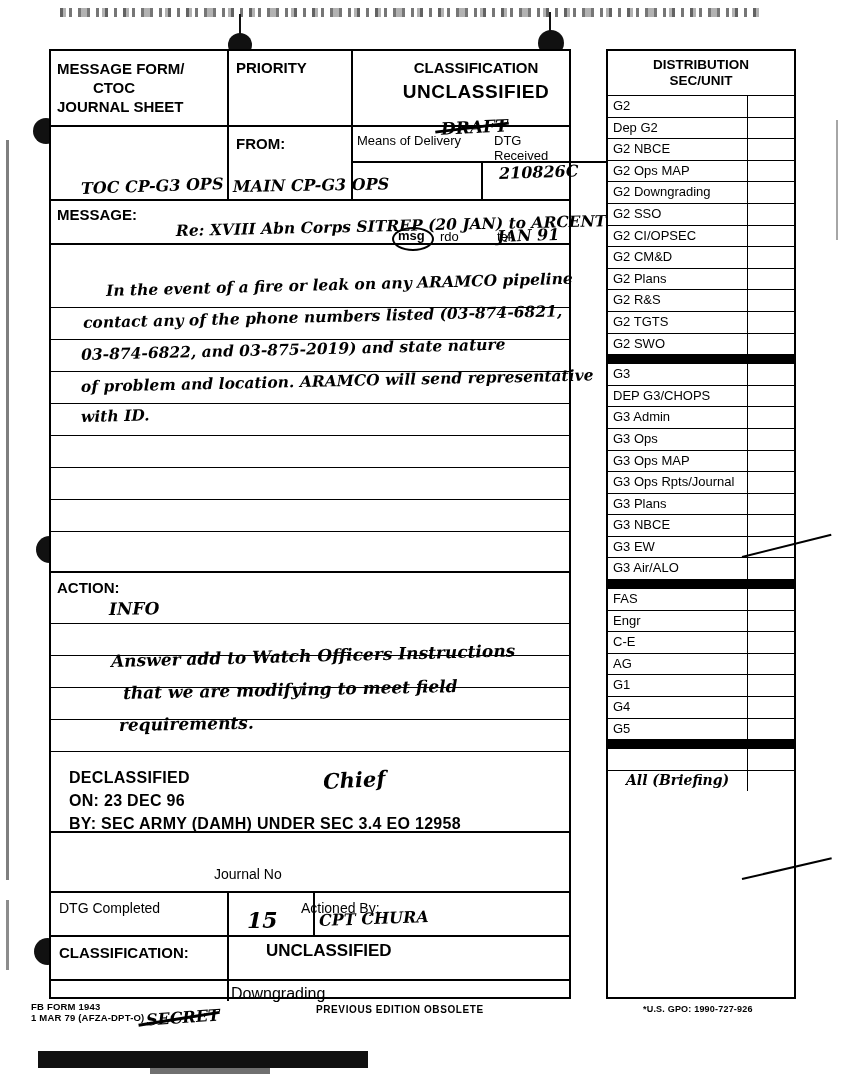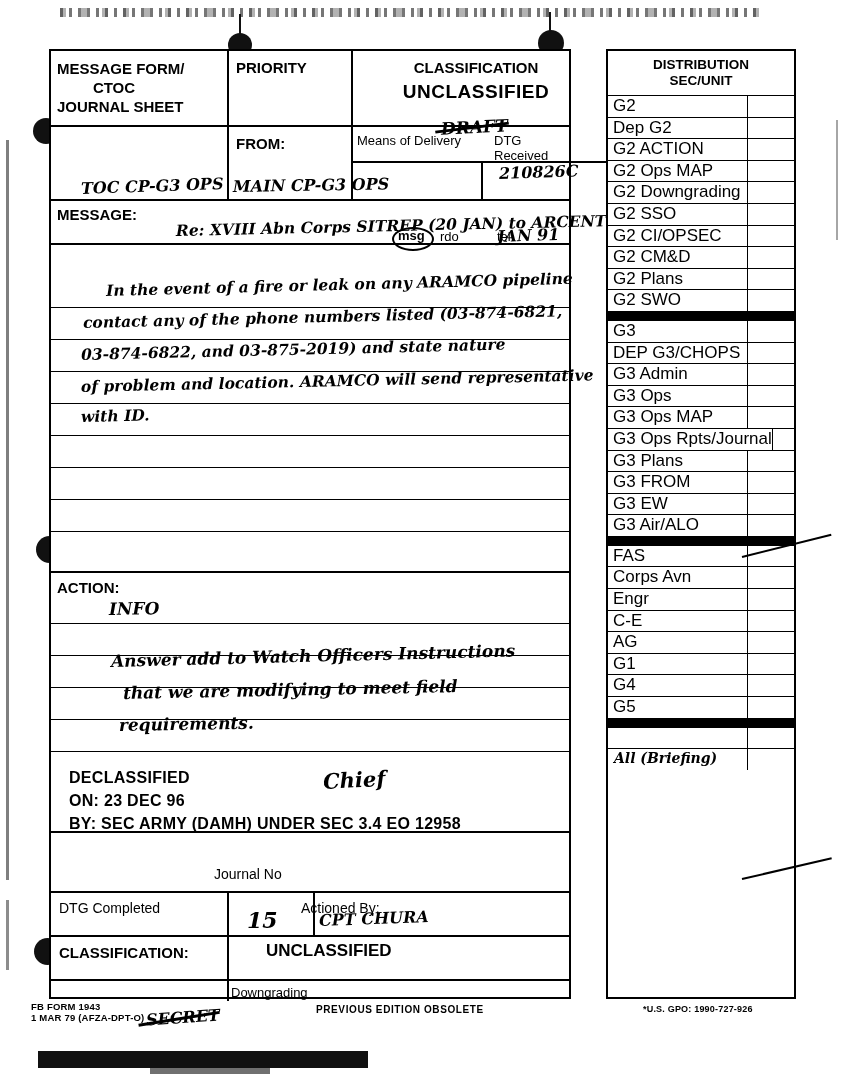--- a/index.html
+++ b/index.html
@@ -81,21 +81,21 @@
 
   
   .declass{position:absolute;left:18px;top:715px;font-size:16px;font-weight:bold;line-height:23px;letter-spacing:.3px;}
 
   
   #dtgc-lbl{left:8px;top:849px;font-size:14px;}
   #jn-lbl{left:163px;top:815px;font-size:14px;}
   #ab-lbl{left:250px;top:849px;font-size:14px;}
   #class-lbl{left:8px;top:893px;font-size:15px;font-weight:bold;}
   #unclass-bot{left:215px;top:890px;font-size:17px;font-weight:bold;}
-  #down-lbl{left:180px;top:934px;font-size:13px;}
+  #down-lbl{left:180px;top:934px;font-size:16px;}
 
   
   .hw{
     font-family:"DejaVu Serif", serif;
     font-style:italic;
     font-weight:bold;
     color:#000;
     position:absolute;
     white-space:nowrap;
     transform-origin:left center;
@@ -134,28 +134,28 @@
     position:absolute;left:0;top:0;width:100%;height:44px;
     display:flex;flex-direction:column;align-items:center;justify-content:center;
     font-size:13.5px;font-weight:bold;line-height:16px;
   }
   .dist-rows{position:absolute;left:0;top:44px;width:100%;}
   .drow{
     position:relative;height:21.6px;border-top:1.6px solid #000;
     display:flex;box-sizing:border-box;
   }
   .drow .name{
-    flex:0 0 140px;padding-left:5px;font-size:17px;line-height:20px;
+    flex:0 0 140px;padding-left:5px;font-size:13px;line-height:20px;
     border-right:1.6px solid #000;box-sizing:border-box;white-space:nowrap;
   }
   .drow .chk{flex:1;}
   .drow.thick{background:#000;height:9px;}
   .drow .hwname{
     font-family:"DejaVu Serif",serif;font-style:italic;font-weight:bold;font-size:14px;
-    line-height:19px;padding-left:6px;
+    line-height:19px;padding-left:18px;
   }
   .ptr{position:absolute;background:#000;height:2px;transform-origin:left center;}
   .ptr1{left:742px;top:556px;width:92px;transform:rotate(-14deg);}
   .ptr2{left:742px;top:878px;width:92px;transform:rotate(-13deg);}
 
   
   .footL{position:absolute;left:31px;top:1002px;font-size:9.5px;font-weight:bold;line-height:10.5px;letter-spacing:.2px;}
   .footC{position:absolute;left:316px;top:1004px;font-size:10px;font-weight:bold;letter-spacing:.6px;}
   .footR{position:absolute;left:643px;top:1004px;font-size:9px;font-weight:bold;letter-spacing:.2px;}
 </style>
@@ -284,21 +284,21 @@
     <div class="dist-rows" id="dist-rows">
         <div class="drow">
           <div class="name">G2</div>
           <div class="chk"></div>
         </div>
         <div class="drow">
           <div class="name">Dep  G2</div>
           <div class="chk"></div>
         </div>
         <div class="drow">
-          <div class="name">G2  ACTION</div>
+          <div class="name">G2  NBCE</div>
           <div class="chk"></div>
         </div>
         <div class="drow">
           <div class="name">G2  Ops  MAP</div>
           <div class="chk"></div>
         </div>
         <div class="drow">
           <div class="name">G2  Downgrading</div>
           <div class="chk"></div>
         </div>
@@ -312,20 +312,28 @@
         </div>
         <div class="drow">
           <div class="name">G2  CM&amp;D</div>
           <div class="chk"></div>
         </div>
         <div class="drow">
           <div class="name">G2  Plans</div>
           <div class="chk"></div>
         </div>
         <div class="drow">
+          <div class="name">G2  R&amp;S</div>
+          <div class="chk"></div>
+        </div>
+        <div class="drow">
+          <div class="name">G2  TGTS</div>
+          <div class="chk"></div>
+        </div>
+        <div class="drow">
           <div class="name">G2  SWO</div>
           <div class="chk"></div>
         </div>
         <div class="drow thick"></div>
         <div class="drow">
           <div class="name">G3</div>
           <div class="chk"></div>
         </div>
         <div class="drow">
           <div class="name">DEP  G3/CHOPS</div>
@@ -345,38 +353,34 @@
         </div>
         <div class="drow">
           <div class="name">G3 Ops Rpts/Journal</div>
           <div class="chk"></div>
         </div>
         <div class="drow">
           <div class="name">G3  Plans</div>
           <div class="chk"></div>
         </div>
         <div class="drow">
-          <div class="name">G3  FROM</div>
+          <div class="name">G3  NBCE</div>
           <div class="chk"></div>
         </div>
         <div class="drow">
           <div class="name">G3  EW</div>
           <div class="chk"></div>
         </div>
         <div class="drow">
           <div class="name">G3  Air/ALO</div>
           <div class="chk"></div>
         </div>
         <div class="drow thick"></div>
         <div class="drow">
           <div class="name">FAS</div>
-          <div class="chk"></div>
-        </div>
-        <div class="drow">
-          <div class="name">Corps  Avn</div>
           <div class="chk"></div>
         </div>
         <div class="drow">
           <div class="name">Engr</div>
           <div class="chk"></div>
         </div>
         <div class="drow">
           <div class="name">C-E</div>
           <div class="chk"></div>
         </div>

